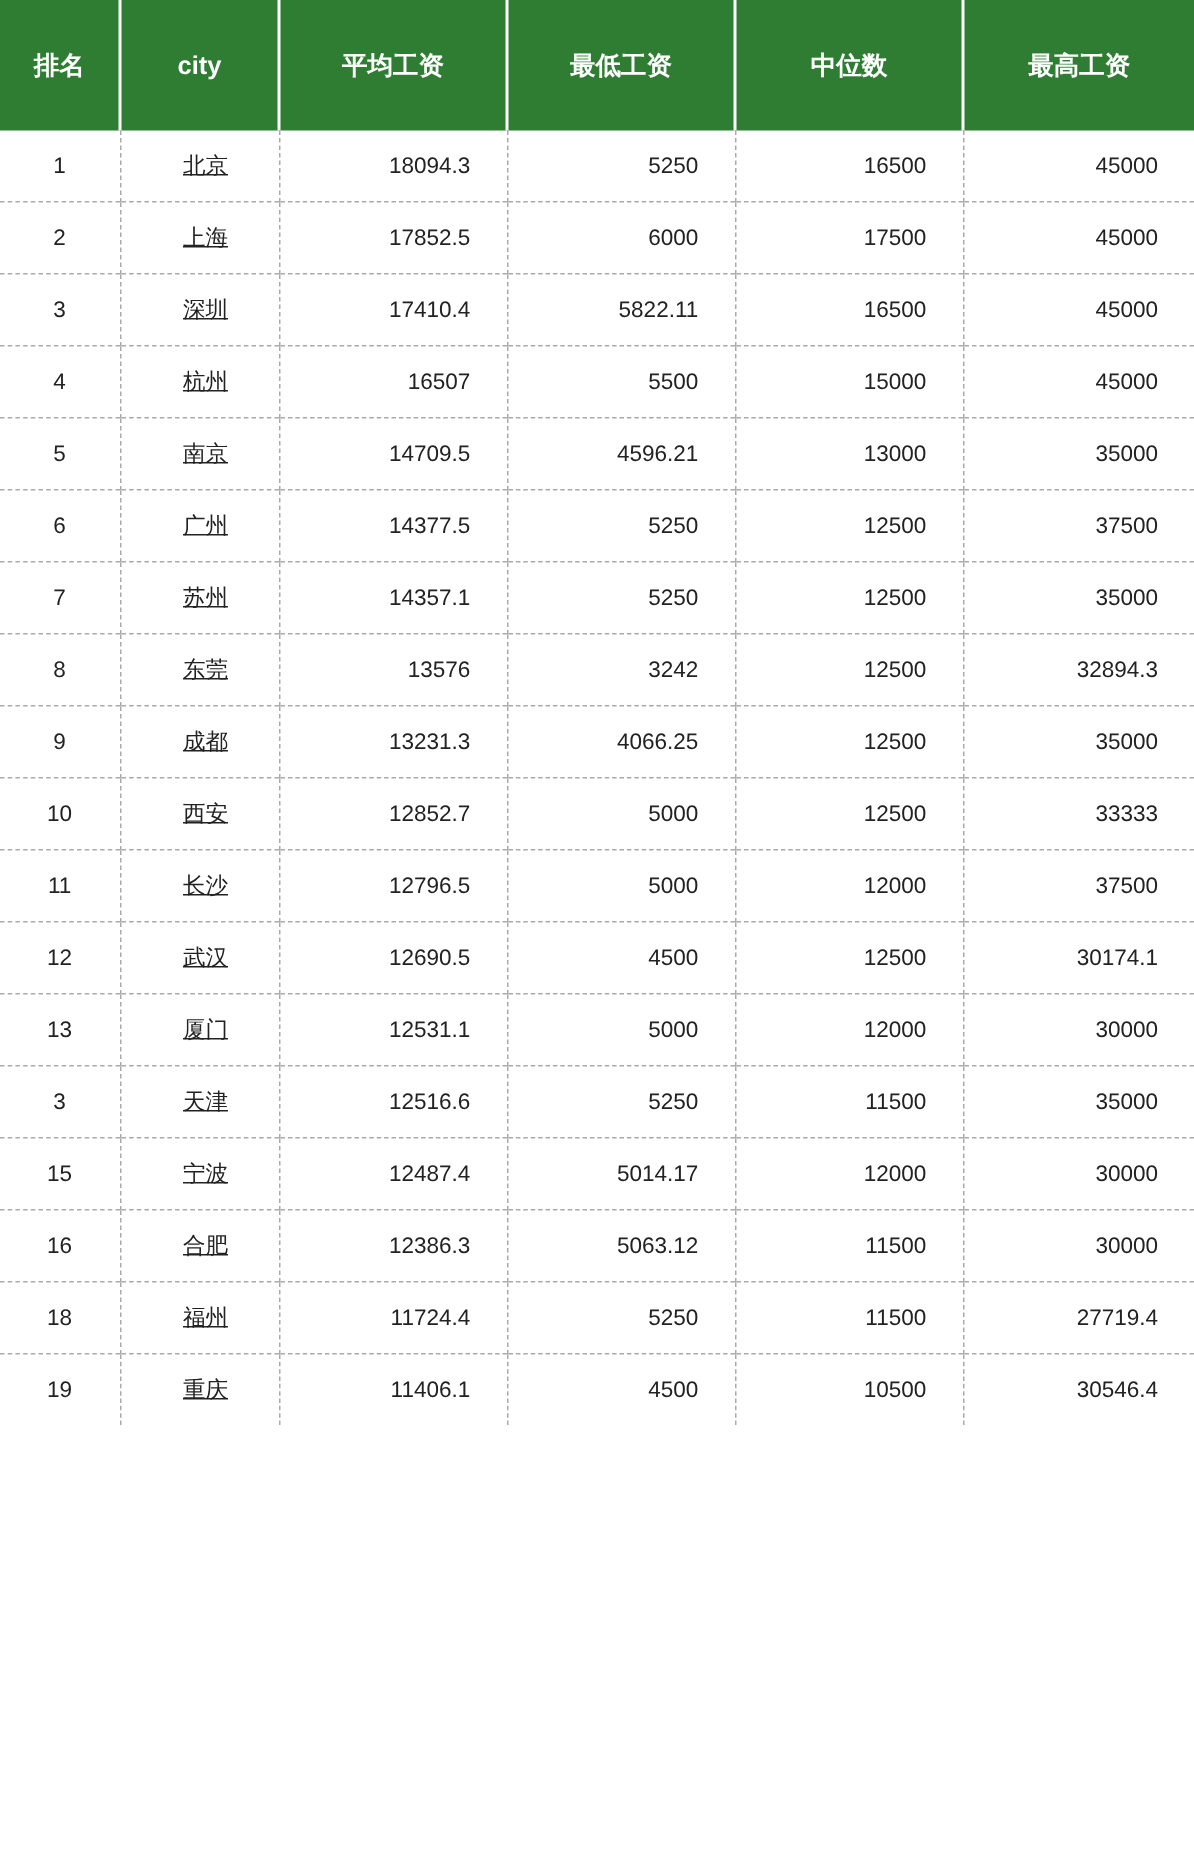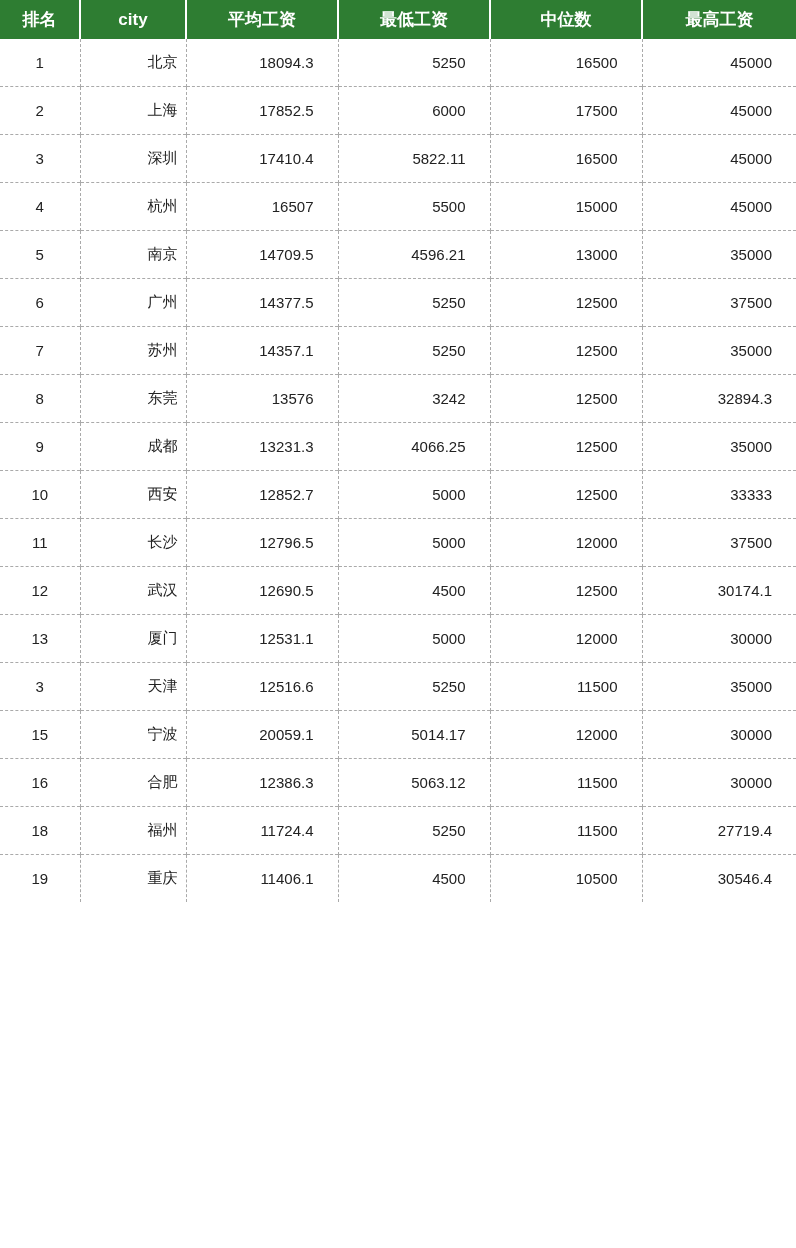--- a/index.html
+++ b/index.html
@@ -17,21 +17,21 @@
       width: 796px;
       border-collapse: collapse;
       table-layout: fixed;
     }
     thead tr {
       background-color: #2e7d32;
     }
     thead th {
       color: #fff;
       font-weight: bold;
-      padding: 8px 8px;
+      padding: 32px 8px;
       text-align: center;
       font-size: 17px;
       border-right: 2px solid #fff;
     }
     thead th:last-child {
       border-right: none;
     }
     tbody tr {
       border-bottom: 1.5px dashed #aaa;
     }
@@ -50,21 +50,21 @@
     }
     
     col.col-rank  { width: 80px; }
     col.col-city  { width: 106px; }
     col.col-avg   { width: 152px; }
     col.col-min   { width: 152px; }
     col.col-med   { width: 152px; }
     col.col-max   { width: 154px; }
 
     tbody td:nth-child(1) { text-align: center; }
-    tbody td:nth-child(2) { text-align: right; padding-left: 16px; }
+    tbody td:nth-child(2) { text-align: center; padding-left: 16px; text-decoration: underline; }
     tbody td:nth-child(3),
     tbody td:nth-child(4),
     tbody td:nth-child(5),
     tbody td:nth-child(6) { text-align: right; padding-right: 24px; }
   </style>
 </head>
 <body>
 
 <table>
   <colgroup>
@@ -194,21 +194,21 @@
         <td>3</td>
         <td>天津</td>
         <td>12516.6</td>
         <td>5250</td>
         <td>11500</td>
         <td>35000</td>
       </tr>
       <tr>
         <td>15</td>
         <td>宁波</td>
-        <td>20059.1</td>
+        <td>12487.4</td>
         <td>5014.17</td>
         <td>12000</td>
         <td>30000</td>
       </tr>
       <tr>
         <td>16</td>
         <td>合肥</td>
         <td>12386.3</td>
         <td>5063.12</td>
         <td>11500</td>

